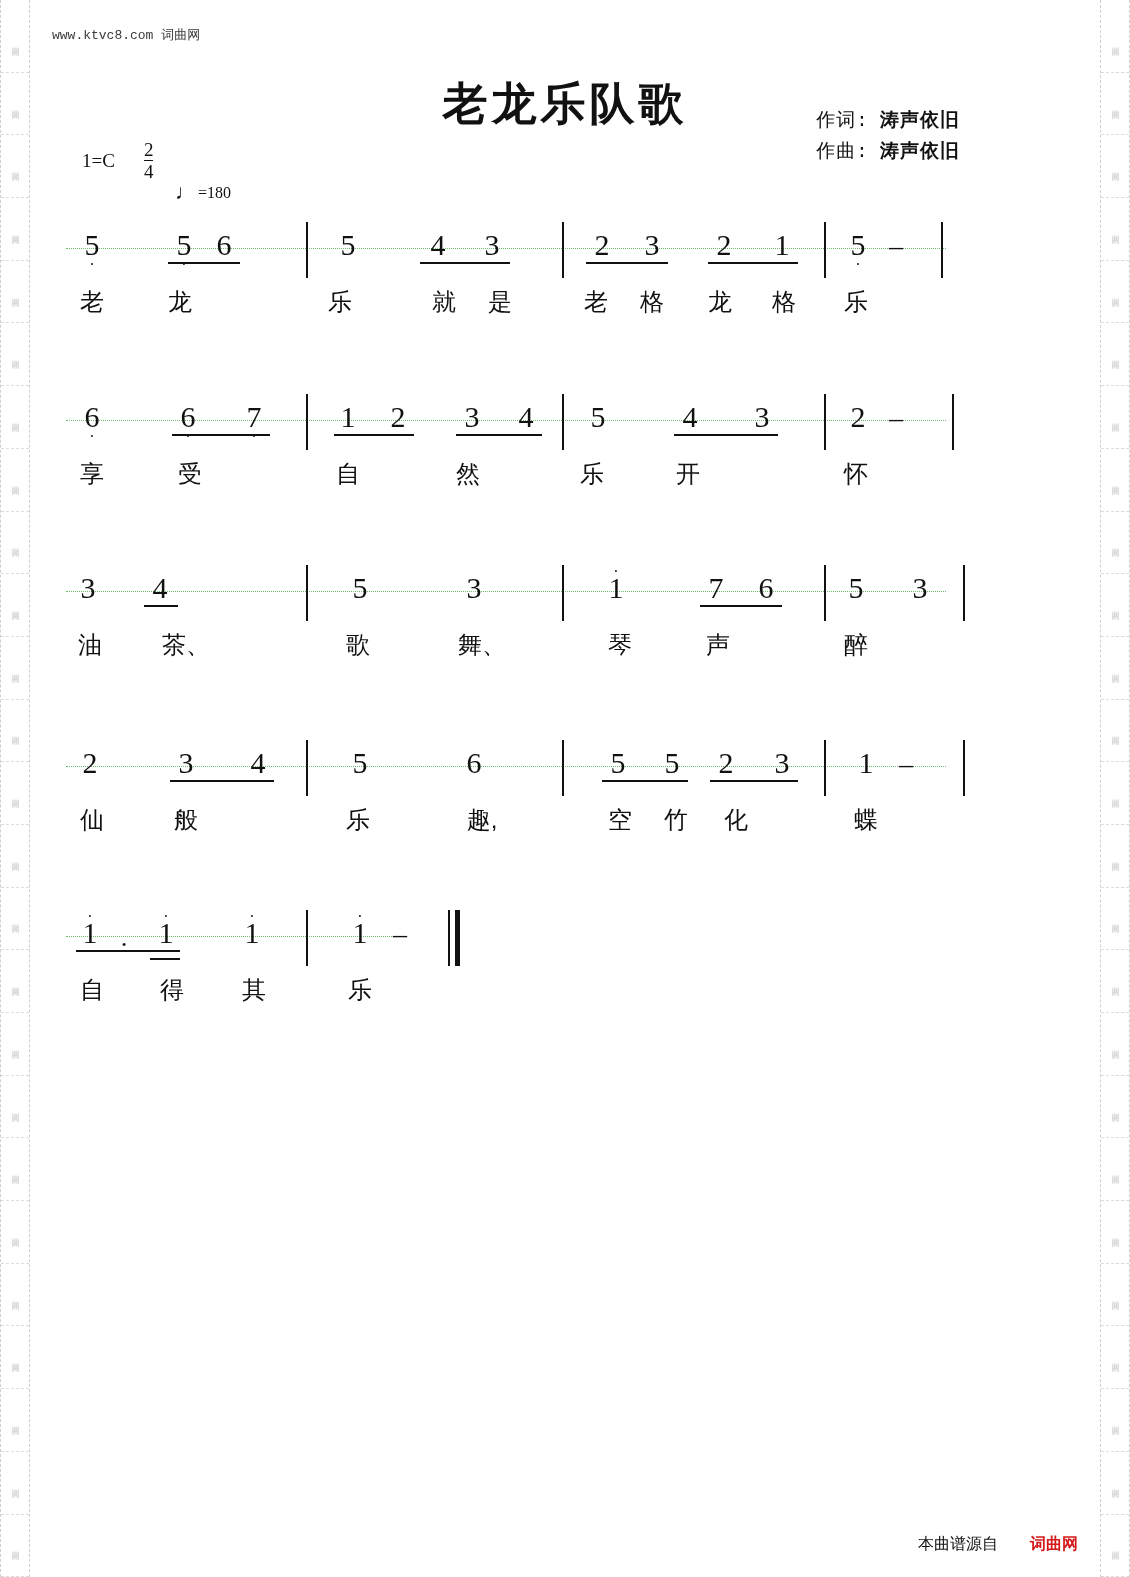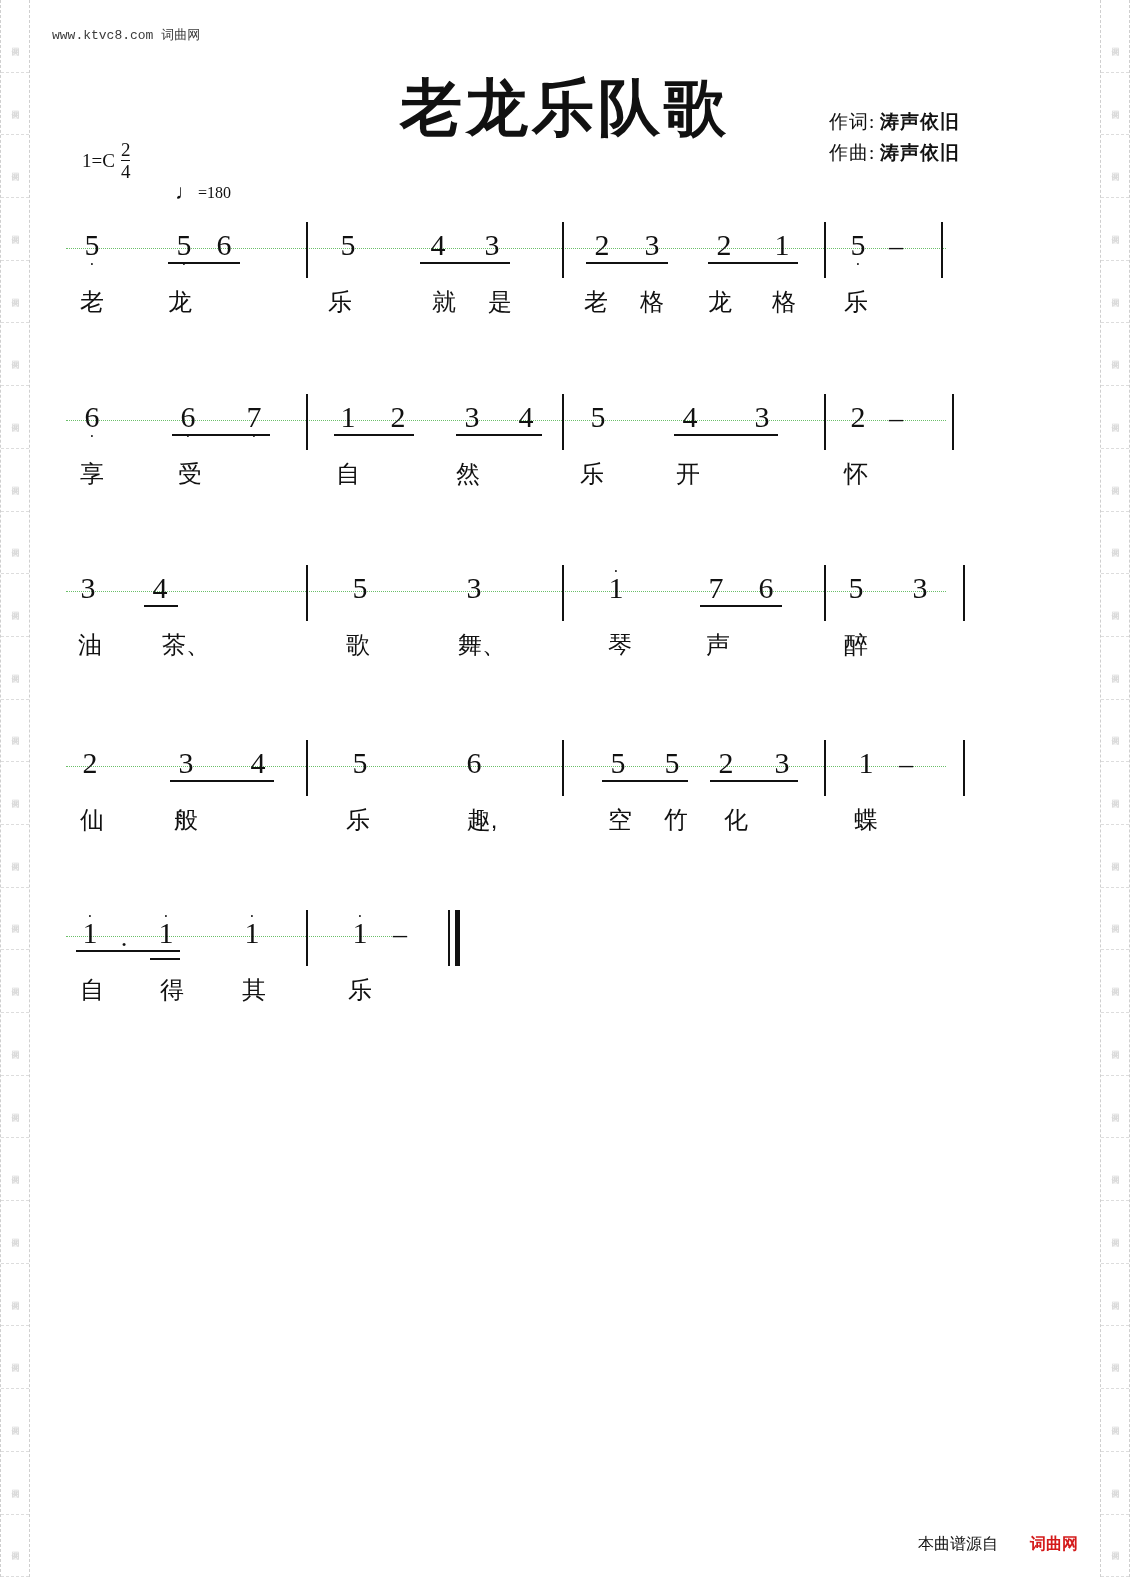--- a/index.html
+++ b/index.html
@@ -37,40 +37,40 @@
   
   .topurl{
     position:absolute;left:52px;top:26px;
     font-family:"Liberation Mono",monospace;
     font-size:13px;color:#3a3a3a;letter-spacing:0px;
   }
   .topurl .cn{font-family:"Liberation Sans",sans-serif;font-size:13px;}
 
   
   .title{
-    position:absolute;left:0;right:0;top:66px;
+    position:absolute;left:0;right:0;top:74px;
     text-align:center;
     font-family:"Liberation Serif",serif;
-    font-size:62px;font-weight:bold;color:#111;
+    font-size:45px;font-weight:bold;color:#111;
     letter-spacing:4px;
   }
   .byline{
     position:absolute;right:170px;top:106px;
     font-size:19px;color:#111;line-height:31px;
-    font-family:Liberation Serif, serif;
+    font-family:Liberation Mono, monospace;
   }
   .byline .lbl{letter-spacing:1px;}
   .byline .val{font-weight:bold;letter-spacing:1px;}
 
   
   .keysig{
     position:absolute;left:82px;top:140px;
     font-size:19px;color:#111;
     font-family:"Liberation Serif",serif;
-    display:flex;align-items:center;
+    display:flex;align-items:center;gap:23px;
   }
   .frac{display:inline-flex;flex-direction:column;align-items:center;margin-left:6px;line-height:1;}
   .frac .num{font-size:19px;padding-bottom:1px;}
   .frac .den{font-size:19px;border-top:1.5px solid #111;padding-top:1px;}
   .tempo{
     position:absolute;left:175px;top:182px;
     font-size:16px;color:#111;
     display:flex;align-items:center;
     font-family:"Liberation Serif",serif;
   }

